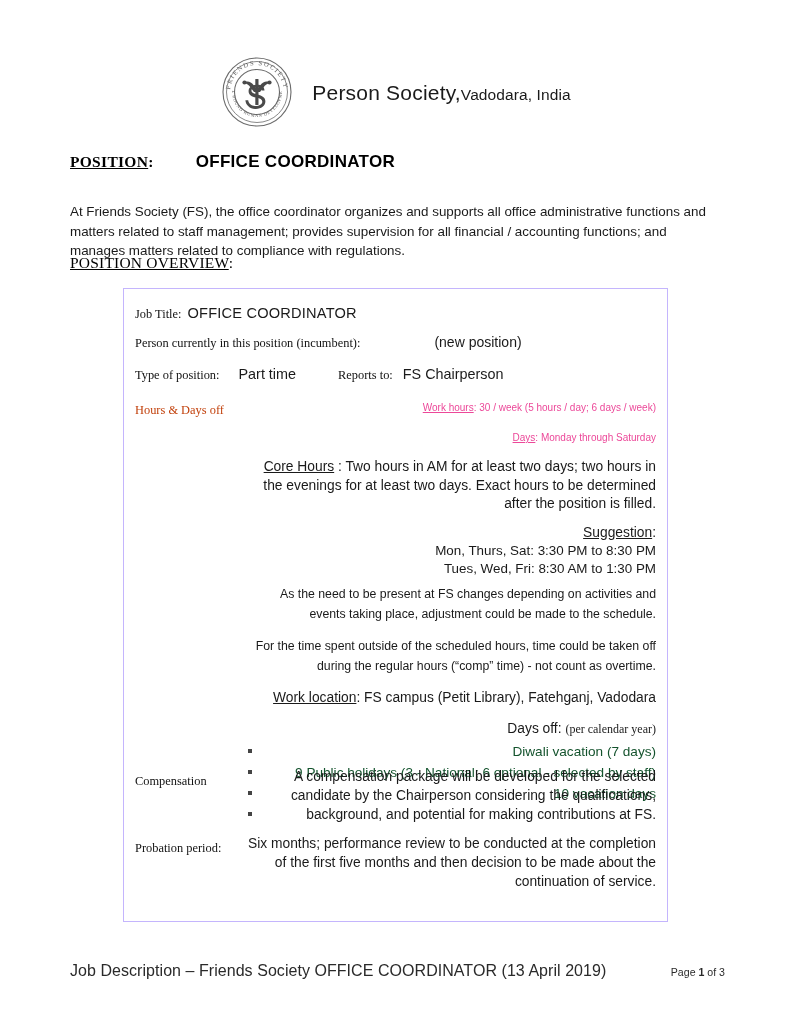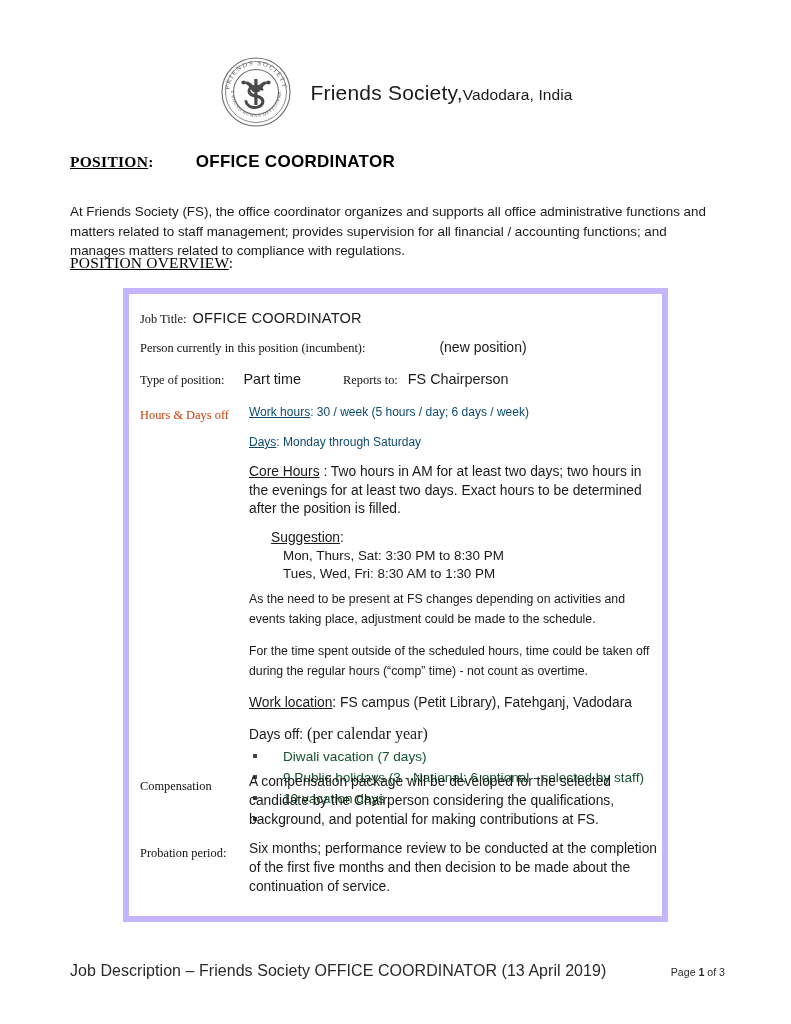--- a/index.html
+++ b/index.html
@@ -105,22 +105,23 @@
   }
   .section-heading .ul { text-decoration: underline; }
 
   
   .overview-box {
     position: absolute;
     left: 123px;
     top: 288px;
     width: 545px;
     height: 634px;
-    border: 6px solid #c4b5fd;
+    border: 1px solid #c4b5fd;
     box-sizing: border-box;
+    text-align: right;
   }
   .ov-label {
     font-family: "Liberation Serif", serif;
     font-size: 12.4px;
     line-height: 17px;
     color: #111;
     flex: 0 0 auto;
   }
   .ov-value {
     font-family: "Liberation Sans", sans-serif;
@@ -144,23 +145,23 @@
   .row-hours { position: absolute; left: 11px; top: 111px; }
   .hours-label { font-family: "Liberation Serif", serif; font-size: 12.4px; color: #c2410c; }
 
   .hours-body {
     position: absolute;
     left: 120px;
     top: 109px;
     width: 412px;
   }
   .hb-line {
-    font-size: 12px;
-    line-height: 19px;
-    color: #0c4a6e;
+    font-size: 10px;
+    line-height: 19px;
+    color: #ec4899;
     margin-bottom: 11px;
   }
   .hb-line .ul { text-decoration: underline; }
   .hb-para {
     font-size: 13.8px;
     line-height: 18.5px;
     color: #1a1a1a;
     margin-bottom: 11px;
   }
   .hb-para .ul { text-decoration: underline; }
@@ -194,21 +195,21 @@
   }
   .worklocation .ul { text-decoration: underline; }
   .daysoff-head {
     font-size: 13.8px;
     line-height: 19px;
     margin-bottom: 2px;
   }
   .daysoff-head .ul { }
   .daysoff-head .paren {
     font-family: "Liberation Serif", serif;
-    font-size: 16px;
+    font-size: 12px;
   }
   ul.daysoff-list {
     list-style: none;
     margin: 0;
     padding: 0;
   }
   ul.daysoff-list li {
     font-size: 13.6px;
     line-height: 21px;
     padding-left: 34px;
@@ -279,21 +280,21 @@
         <g fill="#4a4a4a">
           <path d="M24 28 C27 25, 31 27, 33.5 30 L37 34 L40.5 30 C43 27, 47 25, 50 28 C47.5 28.5, 45 30, 43.5 32.5 L40 37 L34 37 L30.5 32.5 C29 30, 26.5 28.5, 24 28 Z"></path>
           <circle cx="24.5" cy="27.5" r="2.1"></circle>
           <circle cx="49.5" cy="27.5" r="2.1"></circle>
           <rect x="35.3" y="24" width="3.2" height="26" rx="0.6"></rect>
           <path d="M44.5 35.5 C44.5 31.5, 40.5 29.5, 36.5 29.8 C31.5 30.2, 28.5 33, 28.6 36.4 C28.7 40, 32 41.6, 36.4 42.6 C40.2 43.5, 42.4 44.6, 42.3 46.8 C42.2 49.6, 38.8 51.3, 35 51 C31.3 50.7, 28.6 48.6, 28.2 45.2 L25.4 45.2 C25.7 50.2, 29.8 53.6, 35.1 53.9 C40.9 54.2, 45.3 51.2, 45.4 46.6 C45.5 42.6, 42.2 40.7, 37.5 39.5 C33.6 38.5, 31.4 37.6, 31.4 35.7 C31.4 33.6, 33.8 32.3, 36.6 32.3 C39.5 32.3, 41.6 33.6, 41.8 35.5 Z"></path>
         </g>
       </svg>
     </div>
     <div class="org-name">
-      <span class="org-main">Friends Society,</span><span class="org-sub">Vadodara, India</span>
+      <span class="org-main">Person Society,</span><span class="org-sub">Vadodara, India</span>
     </div>
   </div>
 
   <div class="position-line">
     <span class="position-label"><span class="ul">POSITION</span><span>:</span></span>
     <span class="position-value">OFFICE COORDINATOR</span>
   </div>
 
   <p class="intro">At Friends Society (FS), the office coordinator organizes and supports all office administrative functions and matters related to staff management; provides supervision for all financial / accounting functions; and manages matters related to compliance with regulations.</p>
 

